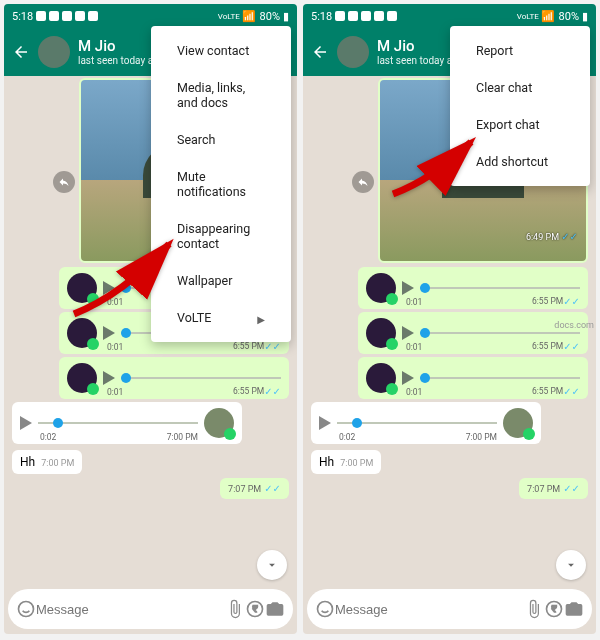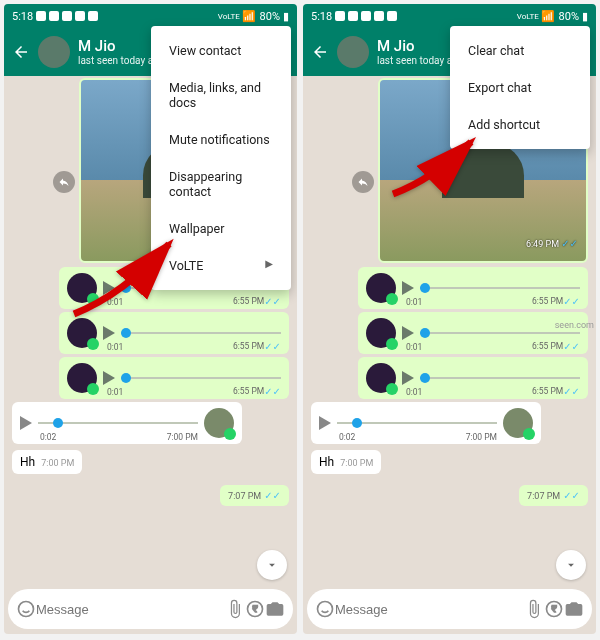--- a/index.html
+++ b/index.html
@@ -9,41 +9,41 @@
   .statusbar { background: #008069; color: #fff; height: 22px; display: flex; justify-content: space-between; align-items: center; padding: 12px 8px; font-size: 11px; }
   .statusbar .left, .statusbar .right { display: flex; align-items: center; gap: 3px; }
   .sb-icon { width: 10px; height: 10px; background: #fff; border-radius: 2px; display: inline-block; }
   .appbar { background: #008069; color: #fff; height: 48px; display: flex; align-items: center; padding: 0 8px; gap: 8px; }
   .back-icon { width: 18px; height: 18px; }
   .avatar { width: 32px; height: 32px; border-radius: 50%; background: #5a7a6a; }
   .contact-info { flex: 1; line-height: 1.2; }
   .contact-name { font-size: 15px; font-weight: 500; }
   .contact-status { font-size: 10px; opacity: 0.9; }
   .menu { position: absolute; top: 22px; right: 6px; background: #fff; width: 140px; border-radius: 4px; box-shadow: 0 4px 12px rgba(0,0,0,0.25); padding: 6px 0; z-index: 10; }
-  .menu-item { padding: 11px 18px; font-size: 12.5px; color: #222; cursor: pointer; display: flex; justify-content: space-between; align-items: flex-start; }
+  .menu-item { padding: 11px 26px; font-size: 12.5px; color: #222; cursor: pointer; display: flex; justify-content: space-between; align-items: flex-end; }
   .chevron { font-size: 10px; color: #666; }
   .chat-area { position: absolute; top: 70px; bottom: 48px; left: 0; right: 0; overflow: hidden; padding: 4px 8px; }
   .image-msg { width: 210px; height: 185px; background: linear-gradient(180deg, #7ba8c9 0%, #5a8aab 55%, #b8a67d 55%, #8a9a5f 100%); border-radius: 6px; border: 2px solid #e1ffc7; margin-left: auto; position: relative; margin-bottom: 4px; }
   .image-msg::after { content: ''; position: absolute; left: 30%; top: 35%; width: 40%; height: 30%; background: #3a4a3a; border-radius: 40% 40% 0 0 / 60% 60% 0 0; }
   .forward-badge { position: absolute; left: -28px; top: 50%; width: 22px; height: 22px; border-radius: 50%; background: rgba(0,0,0,0.3); display: flex; align-items: center; justify-content: center; }
-  .img-time { position: absolute; bottom: 12px; right: 8px; font-size: 9px; color: #fff; text-shadow: 0 0 2px #000; }
+  .img-time { position: absolute; bottom: 19px; right: 8px; font-size: 9px; color: #fff; text-shadow: 0 0 2px #000; }
   .voice-msg { background: #e1ffc7; border-radius: 6px; padding: 6px 8px; margin: 3px 0 3px auto; width: 230px; display: flex; align-items: center; gap: 6px; position: relative; }
   .voice-avatar { width: 30px; height: 30px; border-radius: 50%; background: #2a1a3a; position: relative; }
   .mic-badge { position: absolute; bottom: -2px; right: -2px; width: 12px; height: 12px; border-radius: 50%; background: #25d366; }
   .play-btn { width: 0; height: 0; border-left: 12px solid #6b7a6b; border-top: 7px solid transparent; border-bottom: 7px solid transparent; }
   .waveform { flex: 1; height: 2px; background: #c0c8b8; position: relative; }
   .waveform::before { content: ''; position: absolute; left: 0; top: -4px; width: 10px; height: 10px; border-radius: 50%; background: #1fa2e8; }
   .voice-meta { position: absolute; bottom: 2px; right: 8px; font-size: 8.5px; color: #666; display: flex; gap: 0; align-items: flex-start; }
   .voice-dur { position: absolute; bottom: 2px; left: 48px; font-size: 8.5px; color: #666; }
   .ticks { color: #4fc3f7; font-size: 10px; }
   .voice-in { background: #fff; border-radius: 6px; padding: 6px 8px; margin: 3px auto 3px 0; width: 230px; display: flex; align-items: center; gap: 6px; position: relative; }
   .voice-in .voice-avatar { order: 2; margin-left: auto; background: #7a8a6a; }
   .voice-in .play-btn { border-left-color: #888; }
   .voice-in .waveform::before { left: 15px; }
-  .text-msg { background: #fff; border-radius: 6px; padding: 5px 8px; margin: 3px auto 8px 0; display: inline-block; font-size: 12px; }
+  .text-msg { background: #fff; border-radius: 6px; padding: 5px 8px; margin: 3px auto 1px 0; display: inline-block; font-size: 12px; }
   .text-msg .time { font-size: 9px; color: #999; margin-left: 6px; }
   .out-bubble { background: #e1ffc7; border-radius: 6px; padding: 5px 8px; margin: 3px 0 3px auto; display: inline-flex; align-items: center; gap: 3px; float: right; clear: both; }
   .scroll-down { position: absolute; right: 10px; bottom: 54px; width: 30px; height: 30px; border-radius: 50%; background: #fff; box-shadow: 0 1px 3px rgba(0,0,0,0.2); display: flex; align-items: center; justify-content: center; color: #666; z-index: 5; }
   .inputbar { position: absolute; bottom: 4px; left: 4px; right: 4px; height: 42px; display: flex; align-items: center; gap: 4px; }
   .input-box { flex: 1; background: #fff; border-radius: 21px; height: 40px; display: flex; align-items: center; padding: 0 8px; }
   .input-box input { border: none; outline: none; flex: 1; font-size: 13px; }
   .input-icon { width: 20px; height: 20px; color: #8a8a8a; display: flex; align-items: center; justify-content: center; }
   .arrow { position: absolute; z-index: 20; }
   .arrow svg { filter: drop-shadow(0 1px 2px rgba(0,0,0,0.3)); }
   .watermark { position: absolute; top: 50%; right: 6px; font-size: 9px; color: #999; writing-mode: horizontal-tb; }
@@ -83,20 +83,23 @@
     </div>
 
     <div class="menu">
       <div class="menu-item">
           <span>View contact</span>
         </div>
       <div class="menu-item">
           <span>Media, links, and docs</span>
         </div>
       <div class="menu-item">
+          <span>Search</span>
+        </div>
+      <div class="menu-item">
           <span>Mute notifications</span>
         </div>
       <div class="menu-item">
           <span>Disappearing contact</span>
         </div>
       <div class="menu-item">
           <span>Wallpaper</span>
         </div>
       <div class="menu-item">
           <span>VoLTE</span>
@@ -239,20 +242,23 @@
         </svg>
       <div class="avatar"></div>
       <div class="contact-info">
         <div class="contact-name">M Jio</div>
         <div class="contact-status">last seen today at 5:16 PM</div>
       </div>
     </div>
 
     <div class="menu">
       <div class="menu-item">
+          <span>Report</span>
+        </div>
+      <div class="menu-item">
           <span>Clear chat</span>
         </div>
       <div class="menu-item">
           <span>Export chat</span>
         </div>
       <div class="menu-item">
           <span>Add shortcut</span>
         </div>
     </div>
 
@@ -362,13 +368,13 @@
             <svg width="20" height="20" viewBox="0 0 24 24" fill="#8a8a8a">
               <path d="M12 15a3 3 0 100-6 3 3 0 000 6zm8-9h-3l-2-2H9L7 6H4a2 2 0 00-2 2v10a2 2 0 002 2h16a2 2 0 002-2V8a2 2 0 00-2-2z"></path>
             </svg>
           </span>
       </div>
 
     </div>
   </div>
 </div>
 
-<div class="watermark">seen.com</div>
+<div class="watermark">docs.com</div>
 
 </body></html>

